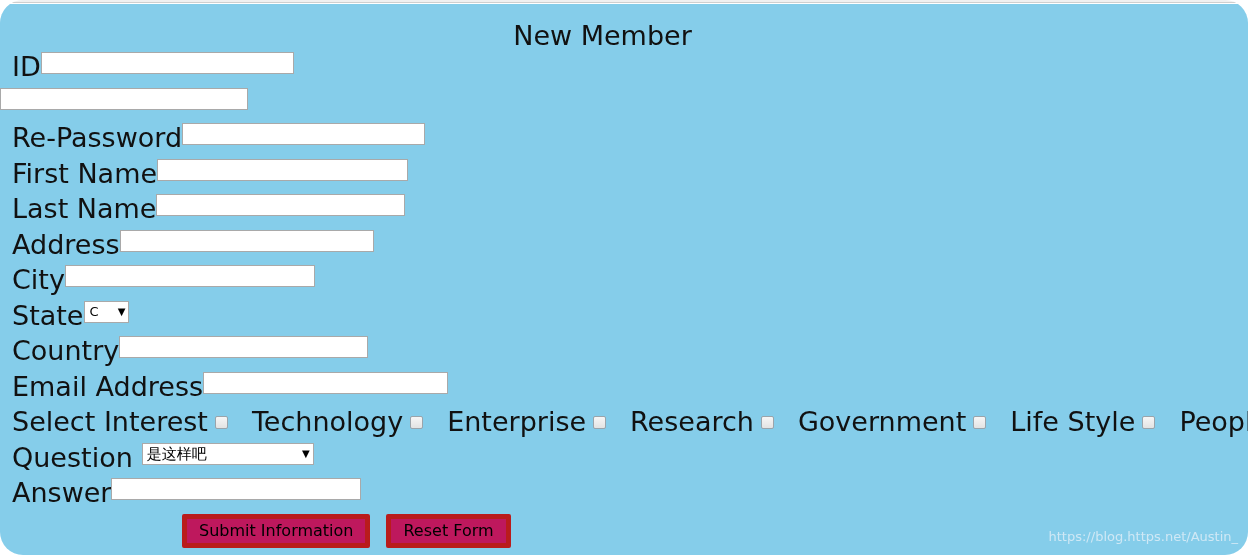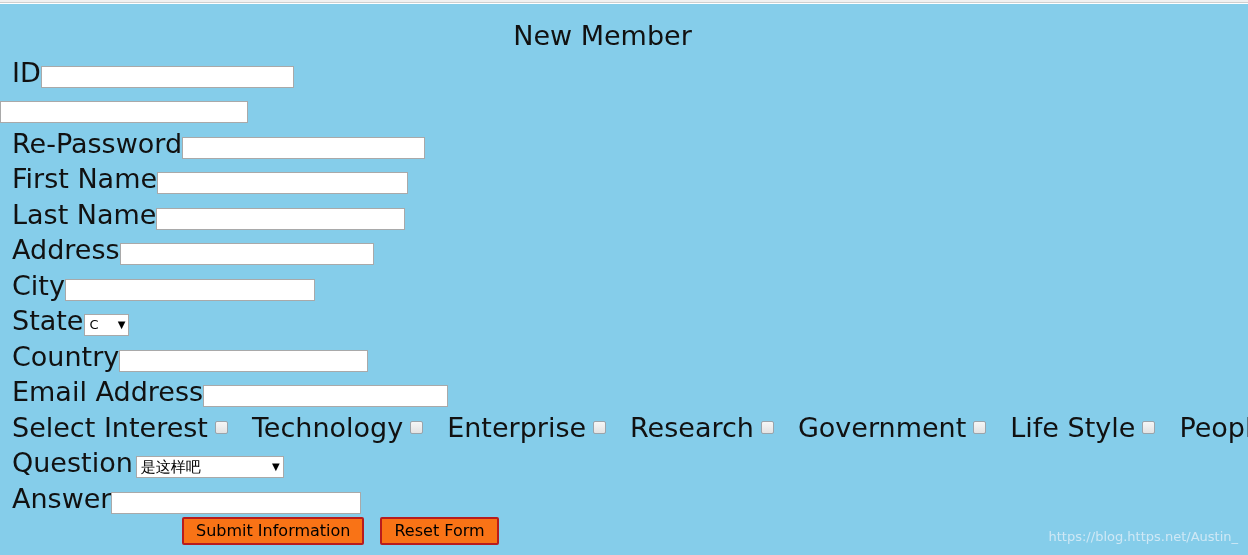--- a/index.html
+++ b/index.html
@@ -14,20 +14,21 @@
     font-family: "DejaVu Sans", "Liberation Sans", sans-serif;
     overflow: hidden;
   }
 
   .page {
     position: relative;
     width: 1248px;
     height: 555px;
     box-sizing: border-box;
     overflow: hidden;
+    border-radius: 23px;
   }
 
   
   .top-strip {
     position: absolute;
     top: 0;
     left: 0;
     width: 1248px;
     height: 2px;
     background: #f0f0f0;
@@ -58,21 +59,21 @@
 
   .rows {
     position: absolute;
     top: 48px;
     left: 0;
     width: 1248px;
   }
 
   .row {
     display: flex;
-    align-items: flex-end;
+    align-items: flex-start;
     height: 35.5px;
     white-space: nowrap;
   }
 
   .label {
     padding-left: 12px;
     font-size: 27px;
     color: #111111;
     line-height: 30px;
     flex: 0 0 auto;
@@ -121,21 +122,21 @@
     line-height: 18px;
   }
   .sel .caret {
     font-size: 10px;
     line-height: 10px;
     margin-left: 6px;
     color: #000000;
   }
 
   .sel-state    { width: 45px; margin-left: 1px; }
-  .sel-question { width: 148px; margin-left: 3px; }
+  .sel-question { width: 172px; margin-left: 9px; }
   .sel-question .sel-val { font-size: 15px; }
 
   
   .interests {
     display: flex;
     align-items: center;
     flex: 0 0 auto;
   }
   .interest {
     display: flex;
@@ -161,22 +162,22 @@
 
   
   .btn-row {
     display: flex;
     align-items: center;
     height: 35.5px;
     padding-left: 182px;
   }
   .btn {
     box-sizing: border-box;
-    background: #f97316;
-    border: 2px solid #b91c1c;
+    background: #be185d;
+    border: 5px solid #b91c1c;
     border-radius: 2px;
     color: #000000;
     font-family: "DejaVu Sans", "Liberation Sans", sans-serif;
     font-size: 16px;
     line-height: 18px;
     padding: 3px 12px;
     cursor: pointer;
   }
   .btn + .btn { margin-left: 16px; }
 

